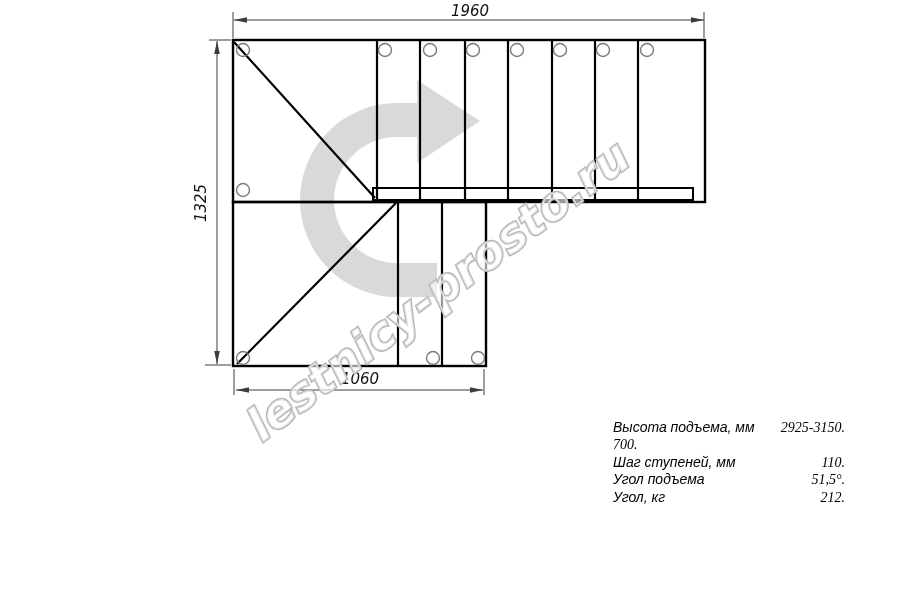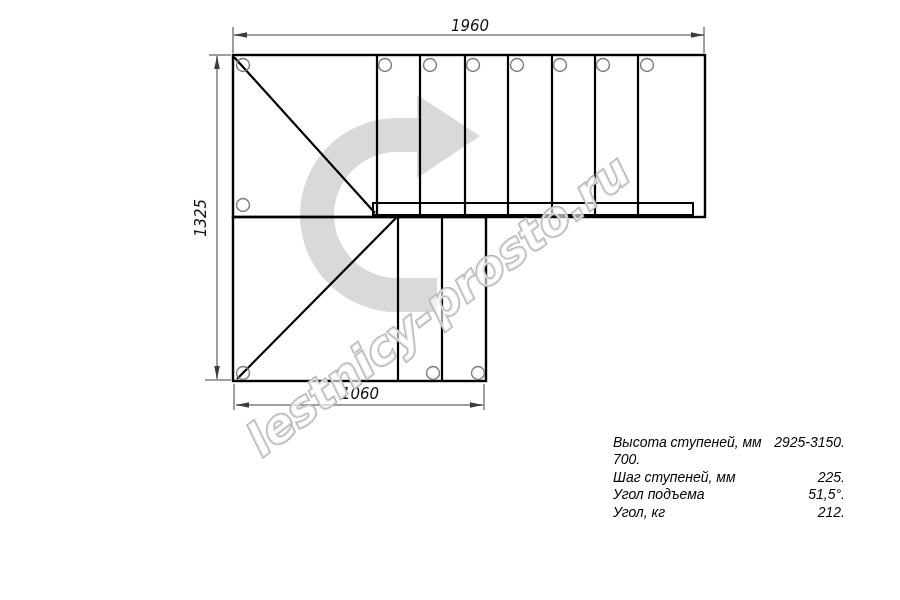--- a/index.html
+++ b/index.html
@@ -1,37 +1,36 @@
 <!DOCTYPE html>
 <html><head>
 <meta charset="utf-8">
 <style>
   html,body{margin:0;padding:0;background:#ffffff;}
   #stage{
     position:relative;width:900px;height:505px;background:#ffffff;overflow:hidden;
     font-family:"Liberation Sans","DejaVu Sans",sans-serif;
-    margin-top:15px;
   }
   #plan-svg{position:absolute;left:0;top:0;}
   .dim-label{
     font-family:"DejaVu Sans","Liberation Sans",sans-serif;
     font-style:italic;font-size:15px;fill:#111111;
   }
   .watermark{
     font-family:"DejaVu Sans","Liberation Sans",sans-serif;
     font-style:italic;font-weight:bold;font-size:46px;
     fill:rgba(255,255,255,0.60);stroke:#b4b4b4;stroke-width:2.4;paint-order:stroke;
   }
   .spec-table{
     position:absolute;left:613px;top:419px;width:232px;
     font-style:italic;font-size:14px;color:#000000;
   }
   .spec-row{display:flex;justify-content:space-between;line-height:17.4px;white-space:nowrap;}
   .spec-label{text-align:left;}
-  .spec-value{text-align:center;}
+  .spec-value{text-align:center;font-family:Liberation Serif, serif;}
 </style>
 </head>
 <body>
 
 <div id="stage">
 
   <svg id="plan-svg" width="900" height="600" viewBox="0 0 900 600" xmlns="http://www.w3.org/2000/svg">
 
     <rect x="233" y="40" width="472" height="162" fill="#ffffff" stroke="none"></rect>
     <rect x="233" y="202" width="253" height="164" fill="#ffffff" stroke="none"></rect>
@@ -103,29 +102,29 @@
     </g>
     <polygon points="236,390 249,387.2 249,392.8" fill="#3c3c3c"></polygon>
     <polygon points="483,390 470,387.2 470,392.8" fill="#3c3c3c"></polygon>
     <text class="dim-label" x="360" y="384" text-anchor="middle">1060</text>
 
     <text class="watermark" transform="translate(262,443) rotate(-37)" textLength="465" lengthAdjust="spacingAndGlyphs">lestnicy-prosto.ru</text>
   </svg>
 
   <div class="spec-table">
     <div class="spec-row">
-      <span class="spec-label">Высота ступеней, мм</span>
+      <span class="spec-label">Высота подъема, мм</span>
       <span class="spec-value">2925-3150.</span>
     </div>
     <div class="spec-row">
       <span class="spec-value">700.</span>
     </div>
     <div class="spec-row">
       <span class="spec-label">Шаг ступеней, мм</span>
-      <span class="spec-value">225.</span>
+      <span class="spec-value">110.</span>
     </div>
     <div class="spec-row">
       <span class="spec-label">Угол подъема</span>
       <span class="spec-value">51,5°.</span>
     </div>
     <div class="spec-row">
       <span class="spec-label">Угол, кг</span>
       <span class="spec-value">212.</span>
     </div>
   </div>

